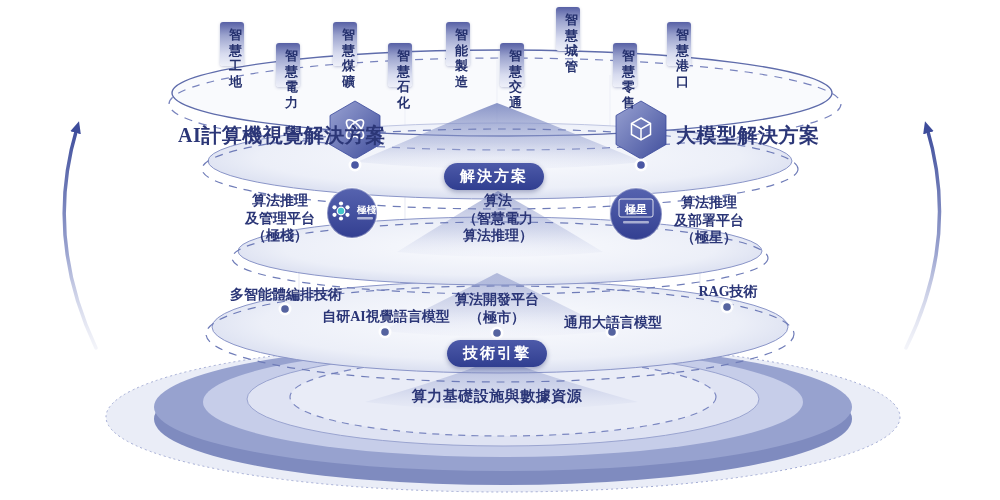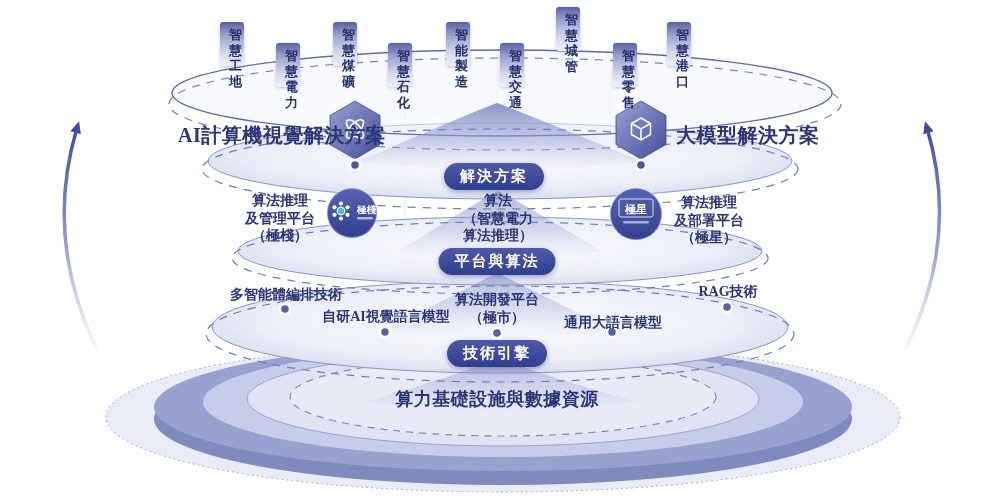--- a/index.html
+++ b/index.html
@@ -11,21 +11,21 @@
   .app-box{position:absolute;width:24px;height:44px;border-radius:3px;box-sizing:border-box;
            background:linear-gradient(180deg,#5760a5 0%,#9aa2cd 30%,#d7dbef 72%,#eef0f9 100%);
            color:#25316e;font-weight:bold;font-size:13px;line-height:15.5px;text-align:center;
            padding:5px 9px 0 9px;box-shadow:0 1px 3px rgba(80,90,150,.35);}
 
   .lbl{position:absolute;color:#2b3677;font-weight:bold;white-space:nowrap;}
   .center{transform:translateX(-50%);text-align:center;}
   .ln{display:block;}
   .f15{font-size:20px;letter-spacing:.5px;}
   .f14{font-size:14px;line-height:17.5px;}
-  .f16{font-size:18px;letter-spacing:.5px;}
+  .f16{font-size:15px;letter-spacing:.5px;}
 
   .pill{position:absolute;transform:translateX(-50%);color:#ffffff;font-weight:bold;font-size:15px;
         letter-spacing:2px;padding:4px 16px;border-radius:15px;white-space:nowrap;
         background:linear-gradient(180deg,#4d5aa9 0%,#303e90 100%);
         box-shadow:0 2px 5px rgba(40,50,110,.4);text-align:right;}
 </style>
 </head>
 <body>
 
 <div class="stage">
@@ -193,21 +193,20 @@
 <div class="lbl f14 center" style="left:498px;top:192px">
   <span class="ln">算法</span>
   <span class="ln">（智慧電力</span>
   <span class="ln">算法推理）</span>
 </div>
 <div class="lbl f14 center" style="left:709px;top:194px">
   <span class="ln">算法推理</span>
   <span class="ln">及部署平台</span>
   <span class="ln">（極星）</span>
 </div>
-<div class="pill" style="left:497px;top:248px">平台與算法</div>
 
 <div class="lbl f14 center" style="left:286px;top:286px">多智能體編排技術</div>
 <div class="lbl f14 center" style="left:386px;top:308px">自研AI視覺語言模型</div>
 <div class="lbl f14 center" style="left:497px;top:291px">
   <span class="ln">算法開發平台</span>
   <span class="ln">（極市）</span>
 </div>
 <div class="lbl f14 center" style="left:613px;top:314px">通用大語言模型</div>
 <div class="lbl f14 center" style="left:728px;top:283px">RAG技術</div>
 <div class="pill" style="left:497px;top:340px">技術引擎</div>

